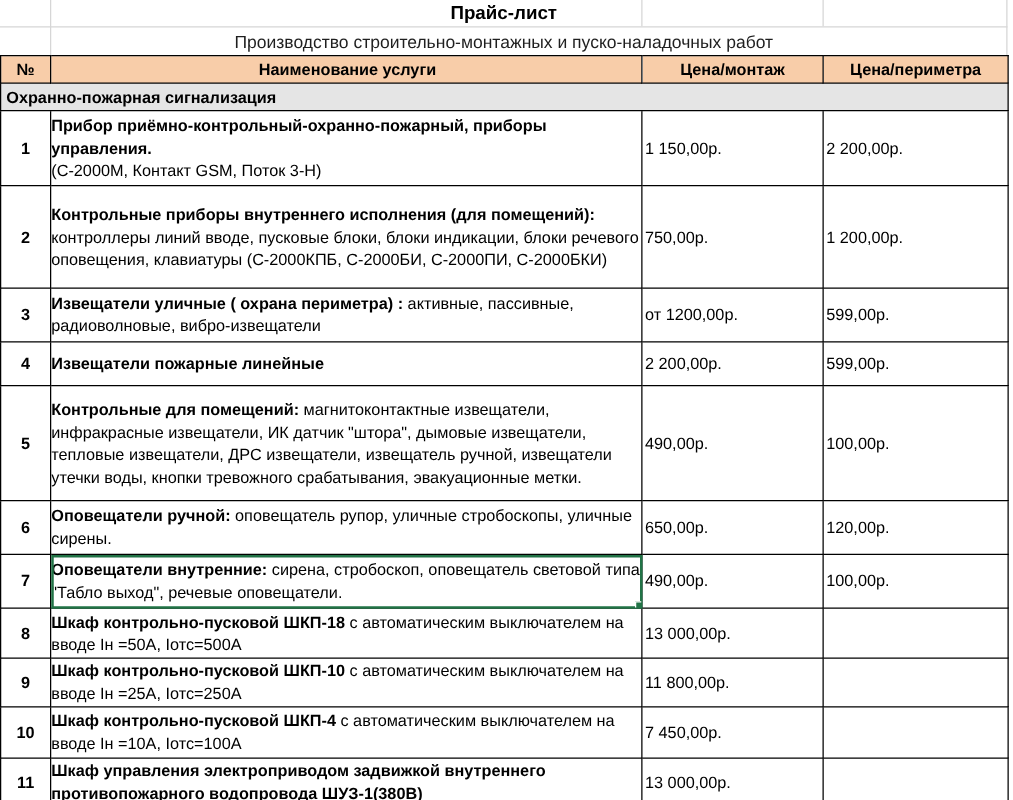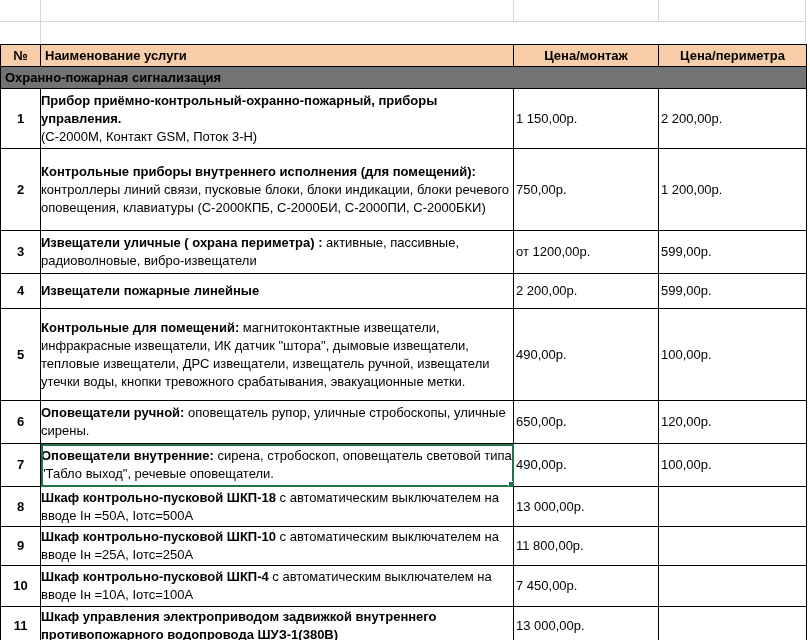--- a/index.html
+++ b/index.html
@@ -29,23 +29,23 @@
   }
   table.price td{
     border:1px solid #000;
     font-size:13px;line-height:18px;
     overflow:hidden;
   }
   td.hdr{
     background:#f8cda9;font-weight:700;font-size:13.5px;
     text-align:center;vertical-align:middle;padding:1px 2px;
   }
-  td.hdr-name{text-align:left;padding-left:4px;}
+  td.hdr-name{text-align:center;padding-left:4px;}
   td.section{
-    background:#737373;font-weight:700;font-size:13.5px;
+    background:#e5e5e5;font-weight:700;font-size:13.5px;
     text-align:left;vertical-align:middle;padding:1px 4px;
   }
   td.num{
     font-weight:700;text-align:center;vertical-align:middle;
   }
   td.desc{
     text-align:left;vertical-align:middle;padding:1px 0;
   }
   td.price-cell{
     text-align:left;vertical-align:middle;padding:1px 2px;
@@ -62,20 +62,22 @@
     position:absolute;right:-3px;bottom:-3px;
     width:6px;height:6px;background:#217346;border:1px solid #fff;
     z-index:5;
   }
 </style>
 </head>
 <body>
 
 <div class="sheet">
 
+  <div class="top-title">Прайс-лист</div>
+  <div class="top-subtitle">Производство строительно-монтажных и пуско-наладочных работ</div>
 
   <div class="vline" style="left:40px;height:44px;"></div>
   <div class="vline" style="left:513px;height:21px;"></div>
   <div class="vline" style="left:658px;height:21px;"></div>
   <div class="vline" style="left:805px;height:44px;"></div>
   <div class="hline"></div>
 
   <table class="price">
     <colgroup>
       <col style="width:40px">
@@ -98,21 +100,21 @@
 
     <tr style="height:60px">
       <td class="num">1</td>
       <td class="desc"><span class="seg-b">Прибор приёмно-контрольный-охранно-пожарный, приборы управления.</span><br><span class="seg-i">(С-2000М, Контакт GSM, Поток 3-Н)</span></td>
       <td class="price-cell">1 150,00р.</td>
       <td class="price-cell">2 200,00р.</td>
     </tr>
 
     <tr style="height:82px">
       <td class="num">2</td>
-      <td class="desc"><span class="seg-b">Контрольные приборы внутреннего исполнения (для помещений): </span><span class="seg-n">контроллеры линий связи, пусковые блоки, блоки индикации, блоки речевого оповещения, клавиатуры </span><span class="seg-i">(С-2000КПБ, С-2000БИ, С-2000ПИ,  С-2000БКИ)</span></td>
+      <td class="desc"><span class="seg-b">Контрольные приборы внутреннего исполнения (для помещений): </span><span class="seg-n">контроллеры линий вводе, пусковые блоки, блоки индикации, блоки речевого оповещения, клавиатуры </span><span class="seg-i">(С-2000КПБ, С-2000БИ, С-2000ПИ,  С-2000БКИ)</span></td>
       <td class="price-cell">750,00р.</td>
       <td class="price-cell">1 200,00р.</td>
     </tr>
 
     <tr style="height:43px">
       <td class="num">3</td>
       <td class="desc"><span class="seg-b">Извещатели уличные ( охрана периметра) : </span><span class="seg-n">активные, пассивные, радиоволновые, вибро-извещатели</span></td>
       <td class="price-cell">от 1200,00р.</td>
       <td class="price-cell">599,00р.</td>
     </tr>

